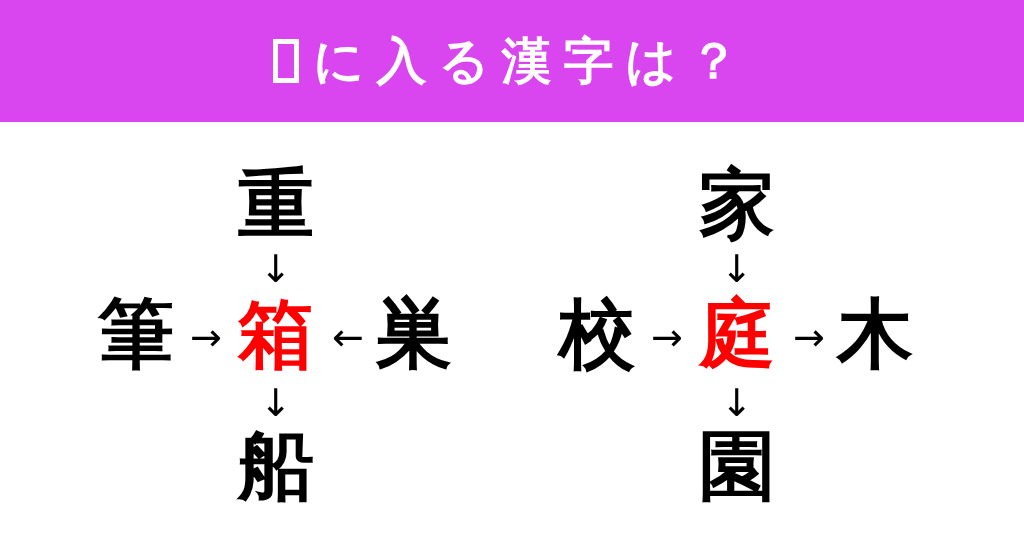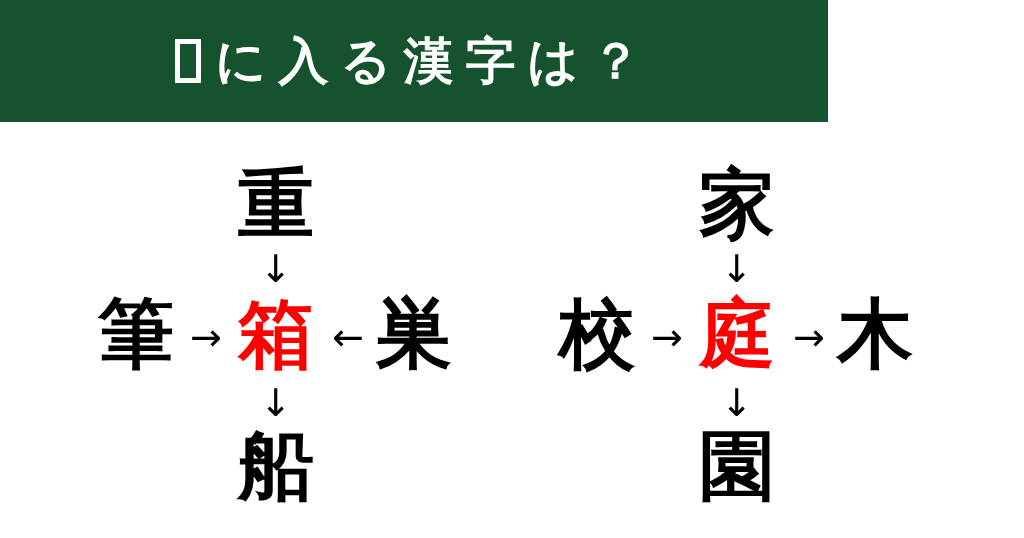--- a/index.html
+++ b/index.html
@@ -11,23 +11,23 @@
       height: 538px;
       background: #ffffff;
       position: relative;
       overflow: hidden;
       font-family: "DejaVu Sans", "Liberation Sans", sans-serif;
     }
     .banner {
       position: absolute;
       left: 0;
       top: 0;
-      width: 828px;
+      width: 1024px;
       height: 122px;
-      background: #14532d;
+      background: #d946ef;
       display: flex;
       align-items: center;
       justify-content: center;
     }
     .banner-title {
       color: #ffffff;
       font-size: 50px;
       font-weight: bold;
       letter-spacing: 12px;
       line-height: 1;

